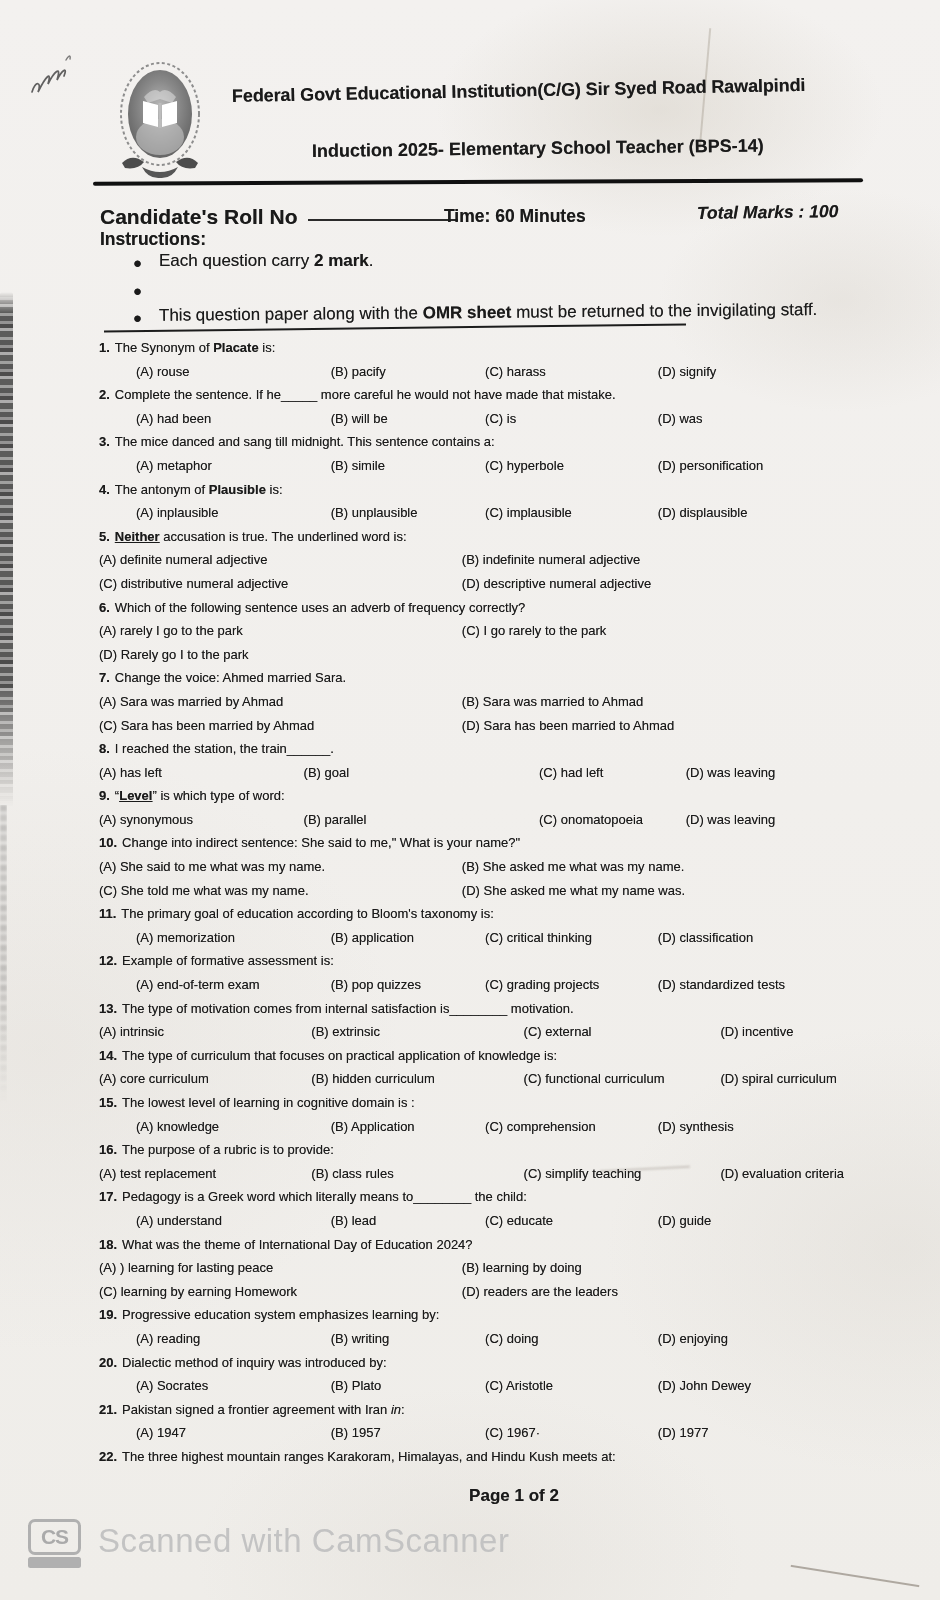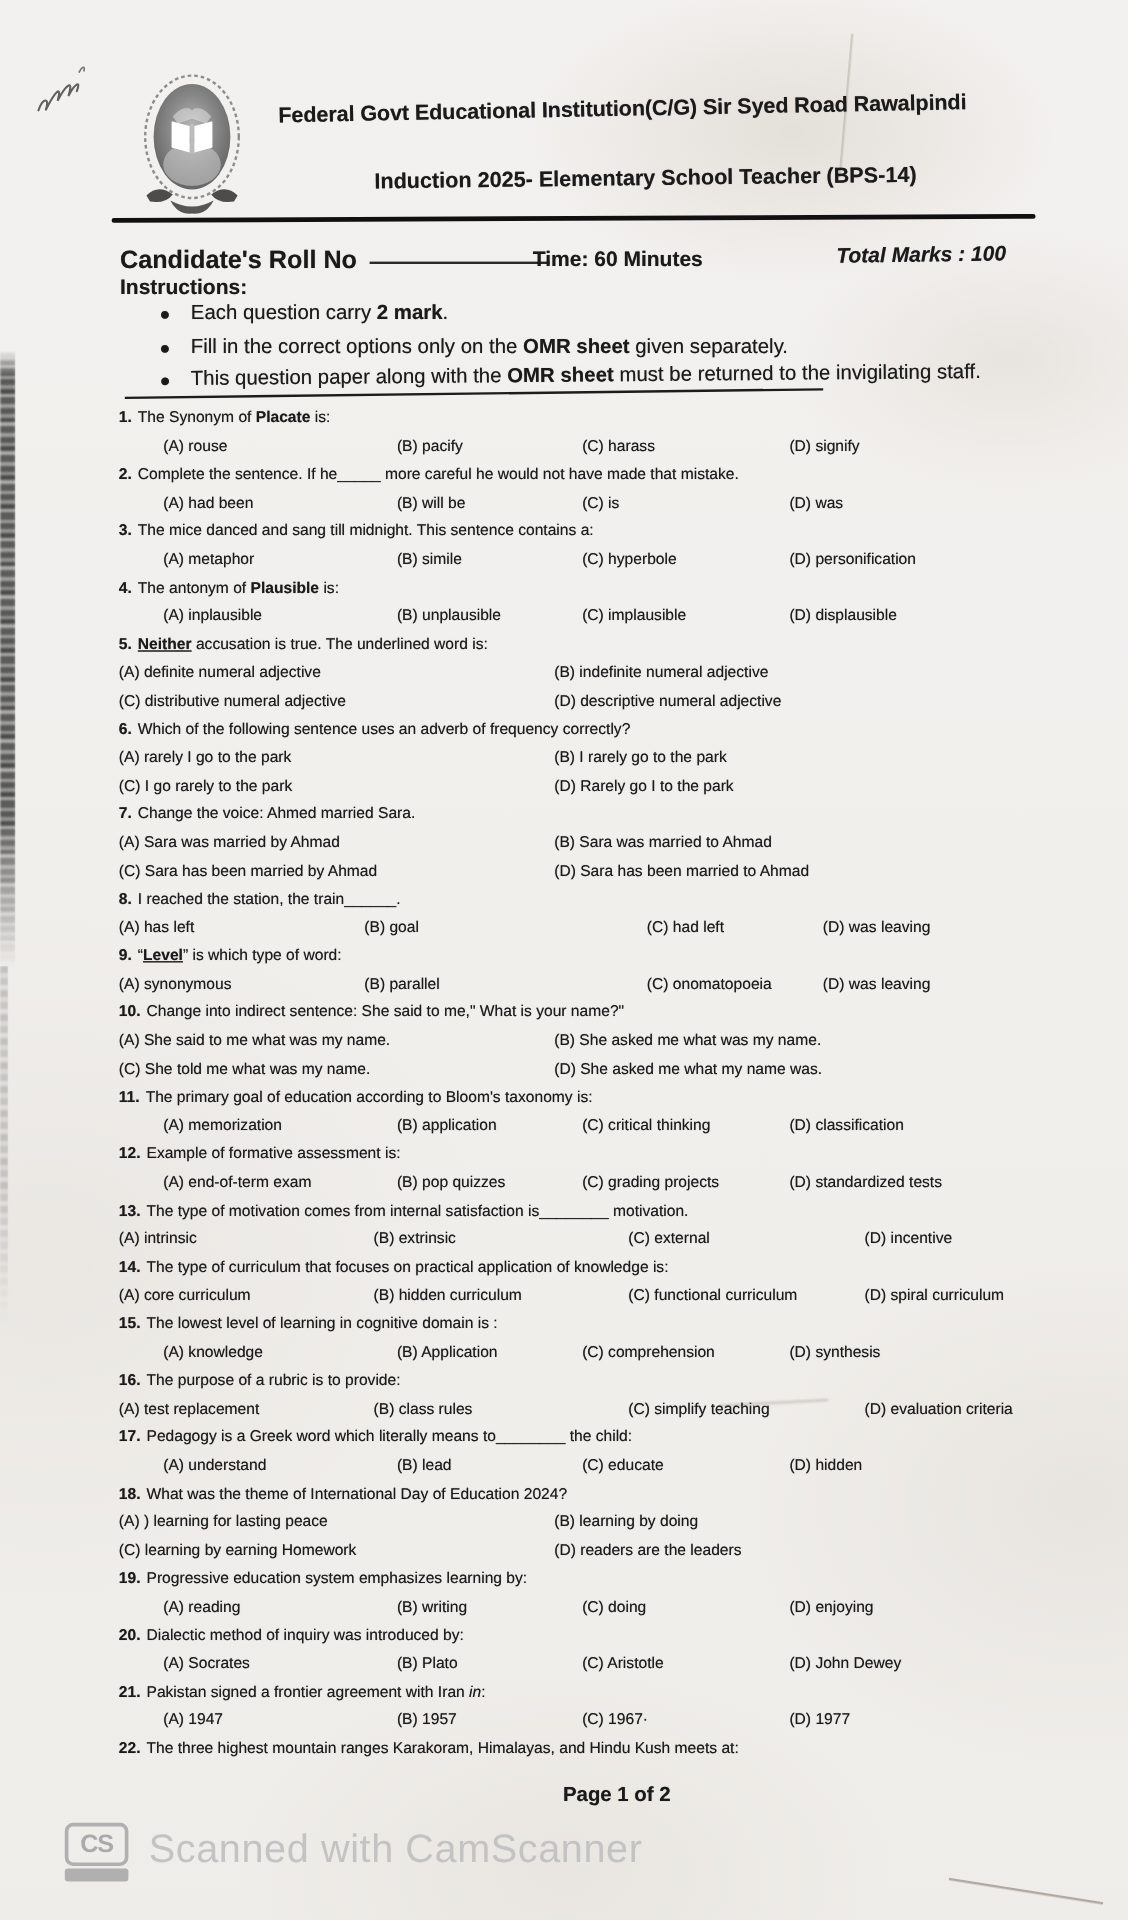--- a/index.html
+++ b/index.html
@@ -65,21 +65,21 @@
   .opts{display:grid;}
   .opts .opt{white-space:nowrap;overflow:visible;}
   .g4 {grid-template-columns:26.5% 21% 23.5% 29%;margin-left:37px;}
   .g4w{grid-template-columns:26.5% 30.5% 19% 24%;}
   .g4m{grid-template-columns:27.5% 27.5% 25.5% 19.5%;}
   .g2 {grid-template-columns:47% 53%;}
 
   .pagefoot{position:absolute;left:0;top:1486px;width:940px;text-align:center;font-size:17px;font-weight:bold;margin-left:44px;}
 
   
-  .camscanner{position:absolute;left:54px;top:1519px;display:flex;align-items:flex-start;}
+  .camscanner{position:absolute;left:28px;top:1519px;display:flex;align-items:flex-start;}
   .cs-badge{width:53px;}
   .cs-box{width:53px;height:36px;border:3.5px solid #b0b0b0;border-radius:7px;display:flex;align-items:center;justify-content:center;
           font-size:21px;font-weight:bold;color:#aaaaaa;letter-spacing:-1px;}
   .cs-bar{width:53px;height:11px;background:#b0b0b0;border-radius:2.5px;margin-top:2px;}
   .cs-text{font-size:33px;color:#c3c3c3;margin-left:17px;margin-top:3px;letter-spacing:.5px;white-space:nowrap;}
 </style>
 </head>
 <body>
 
 <div class="page">
@@ -128,21 +128,20 @@
   <div class="marks ink">Total Marks : 100</div>
   <div class="instr ink">Instructions:</div>
 
   <div class="bullets ink" id="bullets">
       <div class="bullet-row">
         <span class="dot">●</span>
         <span><span>Each question carry </span><span style="font-weight: bold;">2 mark</span><span>.</span></span>
       </div>
       <div class="bullet-row">
         <span class="dot">●</span>
-        <span><span>Fill in the correct options only on the </span><span style="font-weight: bold;">OMR sheet</span><span> given separately.</span></span>
       </div>
       <div class="bullet-row">
         <span class="dot">●</span>
         <span><span>This question paper along with the </span><span style="font-weight: bold;">OMR sheet</span><span> must be returned to the invigilating staff.</span></span>
       </div>
     </div>
   <div class="bullet-underline"></div>
 
   <div class="questions ink" id="questions">
       <div class="q-block">
@@ -187,21 +186,20 @@
           <div class="opt">(A) definite numeral adjective</div>
           <div class="opt">(B) indefinite numeral adjective</div>
           <div class="opt">(C) distributive numeral adjective</div>
           <div class="opt">(D) descriptive numeral adjective</div>
         </div>
       </div>
       <div class="q-block">
         <div class="q-line"><span class="qnum">6.</span><span>Which of the following sentence uses an adverb of frequency correctly?</span></div>
         <div class="opts g2">
           <div class="opt">(A) rarely I go to the park</div>
-          <div class="opt">(B) I rarely go to the park</div>
           <div class="opt">(C) I go rarely to the park</div>
           <div class="opt">(D) Rarely go I to the park</div>
         </div>
       </div>
       <div class="q-block">
         <div class="q-line"><span class="qnum">7.</span><span>Change the voice: Ahmed married Sara.</span></div>
         <div class="opts g2">
           <div class="opt">(A) Sara was married by Ahmad</div>
           <div class="opt">(B) Sara was married to Ahmad</div>
           <div class="opt">(C) Sara has been married by Ahmad</div>
@@ -288,21 +286,21 @@
           <div class="opt">(C) simplify teaching</div>
           <div class="opt">(D) evaluation criteria</div>
         </div>
       </div>
       <div class="q-block">
         <div class="q-line"><span class="qnum">17.</span><span>Pedagogy is a Greek word which literally means to________ the child:</span></div>
         <div class="opts g4">
           <div class="opt">(A) understand</div>
           <div class="opt">(B) lead</div>
           <div class="opt">(C) educate</div>
-          <div class="opt">(D) hidden</div>
+          <div class="opt">(D) guide</div>
         </div>
       </div>
       <div class="q-block">
         <div class="q-line"><span class="qnum">18.</span><span>What was the theme of International Day of Education 2024?</span></div>
         <div class="opts g2">
           <div class="opt">(A) ) learning for lasting peace</div>
           <div class="opt">(B) learning by doing</div>
           <div class="opt">(C) learning by earning Homework</div>
           <div class="opt">(D) readers are the leaders</div>
         </div>

